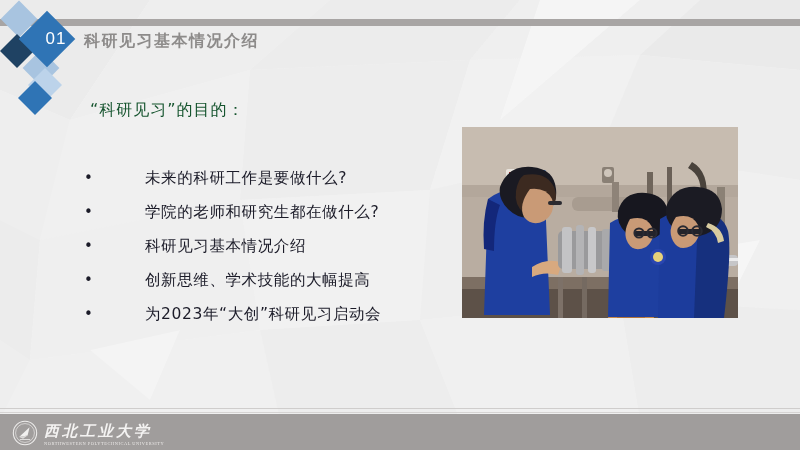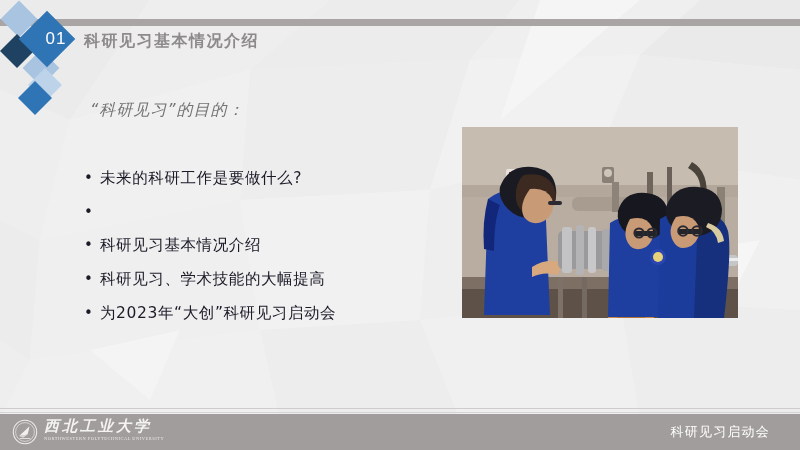--- a/index.html
+++ b/index.html
@@ -81,24 +81,23 @@
     letter-spacing: 1.5px;
     white-space: nowrap;
   }
 
   
   .lead-line {
     position: absolute;
     left: 90px;
     top: 100px;
     font-size: 16px;
-    color: #737373;
+    color: #14532d;
     letter-spacing: 1px;
     white-space: nowrap;
-    font-style: italic;
   }
   .bullet-list {
     position: absolute;
     left: 84px;
     top: 168px;
     width: 360px;
   }
   .bullet-item {
     display: flex;
     align-items: flex-start;
@@ -110,20 +109,21 @@
   }
   .bullet-dot {
     width: 16px;
     flex: 0 0 16px;
     color: #1b1b28;
     font-size: 15px;
     line-height: 1.35;
   }
   .bullet-text {
     line-height: 1.35;
+    margin-left: 45px;
   }
 
   
   .photo {
     position: absolute;
     left: 462px;
     top: 127px;
     width: 276px;
     height: 191px;
     overflow: hidden;
@@ -154,21 +154,21 @@
     top: 414px;
     width: 800px;
     height: 36px;
     background: #a09d9c;
   }
   .footer-logo {
     position: absolute;
     left: 12px;
     top: 419px;
     display: flex;
-    align-items: flex-start;
+    align-items: flex-end;
     height: 27px;
   }
   .seal {
     width: 26px;
     height: 26px;
     flex: 0 0 26px;
   }
   .logo-text {
     margin-left: 6px;
     display: flex;
@@ -252,28 +252,29 @@
 
   <div class="lead-line">“科研见习”的目的：</div>
 
   <div class="bullet-list">
     <div class="bullet-item">
       <span class="bullet-dot">•</span>
       <span class="bullet-text">未来的科研工作是要做什么?</span>
     </div>
     <div class="bullet-item">
       <span class="bullet-dot">•</span>
+      <span class="bullet-text">学院的老师和研究生都在做什么?</span>
     </div>
     <div class="bullet-item">
       <span class="bullet-dot">•</span>
       <span class="bullet-text">科研见习基本情况介绍</span>
     </div>
     <div class="bullet-item">
       <span class="bullet-dot">•</span>
-      <span class="bullet-text">科研见习、学术技能的大幅提高</span>
+      <span class="bullet-text">创新思维、学术技能的大幅提高</span>
     </div>
     <div class="bullet-item">
       <span class="bullet-dot">•</span>
       <span class="bullet-text">为2023年“大创”科研见习启动会</span>
     </div>
   </div>
 
   <div class="photo" title="学生在实验室操作工业管道阀门设备">
     <svg width="276" height="191" viewBox="0 0 276 191">
 
@@ -367,15 +368,14 @@
       <path d="M11 26 L27 11 L24 24 Z" fill="#f2f1f0"></path>
       <path d="M11 26 L24 24 L17 29 Z" fill="#dcdad9"></path>
       <path d="M12 30 L28 30" stroke="#efeeed" stroke-width="1.2"></path>
     </svg>
     <div class="logo-text">
       <div class="logo-cn">西北工业大学</div>
       <div class="logo-en">NORTHWESTERN POLYTECHNICAL UNIVERSITY</div>
     </div>
   </div>
 
-  <div class="footer-right">科研见习启动会</div>
 
 </div>
 
 </body></html>

